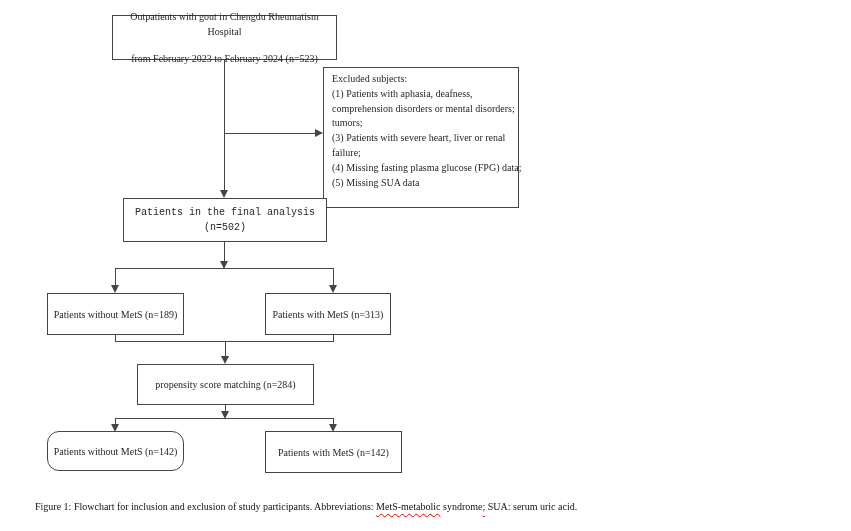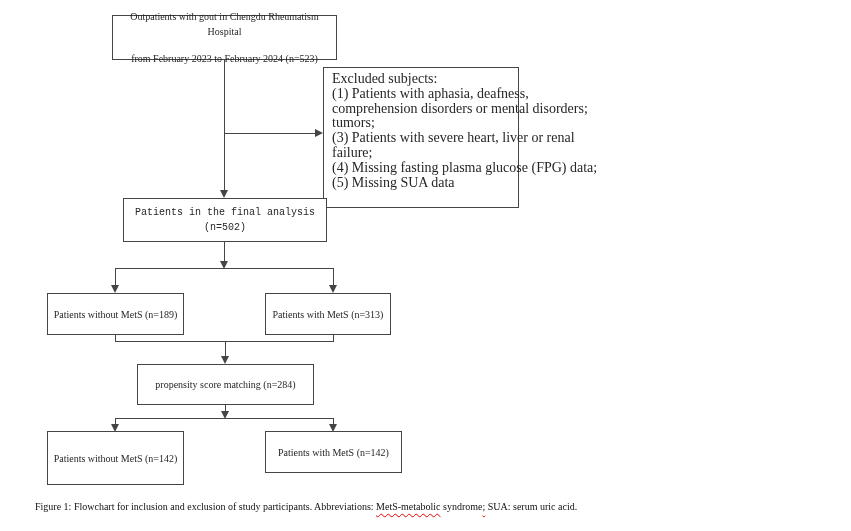--- a/index.html
+++ b/index.html
@@ -31,21 +31,21 @@
     flex-direction: column;
     justify-content: center;
     align-items: center;
     text-align: center;
     line-height: 15px;
     gap: 12px;
   }
   .box.left-text {
     padding: 4px 8px;
     line-height: 14.8px;
-    font-size: 14px;
+    font-size: 10px;
     white-space: nowrap;
   }
   .vline, .hline { position: absolute; background: var(--line); }
   .vline { width: 1px; }
   .hline { height: 1px; }
   .arrow-down {
     position: absolute; width: 0; height: 0;
     border-left: 4.5px solid transparent;
     border-right: 4.5px solid transparent;
     border-top: 8px solid var(--line);
@@ -103,21 +103,21 @@
     <div>Patients without MetS (n=189)</div>
   </div>
   <div class="box center" style="left:265px; top:293px; width:126px; height:42px;">
     <div>Patients with MetS (n=313)</div>
   </div>
 
   <div class="box center" style="left:137px; top:364px; width:177px; height:41px;">
     <div>propensity score matching (n=284)</div>
   </div>
 
-  <div class="box center" style="left:47px; top:431px; width:137px; height:54px;">
+  <div class="box center" style="left:47px; top:431px; width:137px; height:40px;border-radius:12px;">
     <div>Patients without MetS (n=142)</div>
   </div>
   <div class="box center" style="left:265px; top:431px; width:137px; height:42px;">
     <div>Patients with MetS (n=142)</div>
   </div>
 
   <div class="vline" style="left:224px; top:60px; height:131px;"></div>
   <div class="arrow-down" style="left:220px; top:190px;"></div>
 
   <div class="hline" style="left:224px; top:133px; width:91px;"></div>

